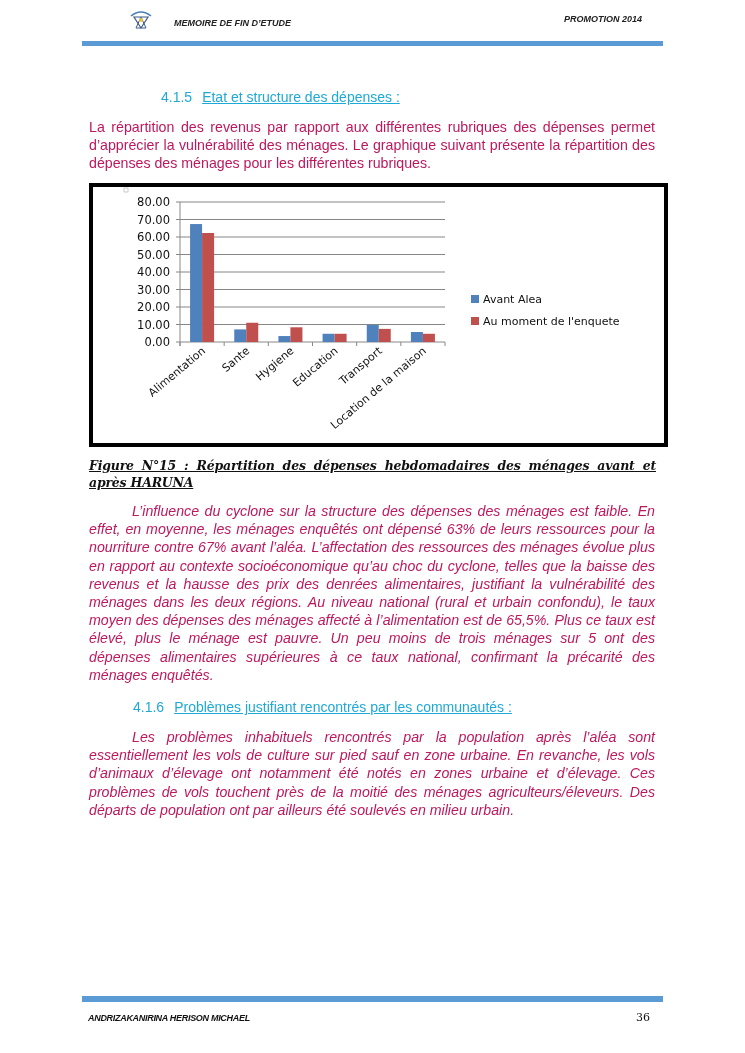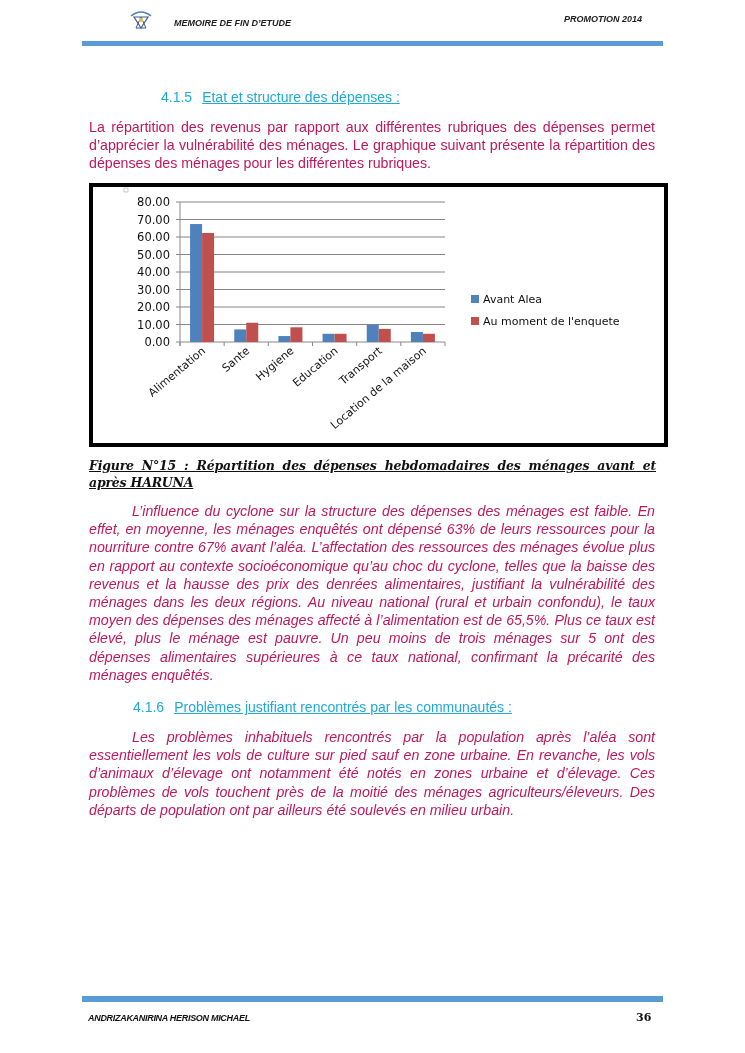--- a/index.html
+++ b/index.html
@@ -11,21 +11,21 @@
   .sec-title { position: absolute; left: 133px; font-size: 14px; color: #1fa9d6; }
   .sec-title .num { margin-right: 10px; }
   .sec-title .txt { text-decoration: underline; }
   .para { position: absolute; left: 89px; width: 566px; font-size: 14.2px; line-height: 18.2px; text-align: justify; text-align-last: left; color: #be185d; }
   .para.indent { text-indent: 43px; font-style: italic; }
   .chart-frame { position: absolute; left: 89px; top: 183px; width: 571px; height: 256px; border: 4px solid #000; background: #fff; }
   .chart-frame svg { position: absolute; left: 0; top: 0; }
   .caption { position: absolute; left: 89px; top: 457px; width: 567px; font-family: "DejaVu Serif", serif; font-size: 12.5px; font-weight: bold; font-style: italic; text-decoration: underline; line-height: 17px; text-align: justify; text-align-last: left; letter-spacing: -0.2px; }
   .ftr-bar { position: absolute; left: 82px; top: 996px; width: 581px; height: 6px; background: #5b9bd5; }
   .ftr-left { position: absolute; left: 88px; top: 1013px; font-size: 9px; font-style: italic; font-weight: bold; letter-spacing: -0.3px; color: #111; }
-  .ftr-right { position: absolute; left: 636px; top: 1011px; font-family: "DejaVu Serif", serif; font-size: 11px; font-weight: bold; color: #111; text-align: right; }
+  .ftr-right { position: absolute; left: 636px; top: 1011px; font-family: "DejaVu Serif", serif; font-size: 11px; font-weight: normal; color: #111; text-align: right; }
 </style>
 </head>
 <body>
 
 <div class="hdr-logo">
   <svg width="26" height="22" viewBox="0 0 26 22">
     <path d="M3 8 Q13 0 23 8" fill="none" stroke="#4a7fb5" stroke-width="1.6"></path>
     <path d="M6 9 L20 9 L13 20 Z" fill="none" stroke="#3d5d8a" stroke-width="1.2"></path>
     <path d="M13 9 L8 20 L18 20 Z" fill="none" stroke="#3d5d8a" stroke-width="1"></path>
     <circle cx="13" cy="12" r="2" fill="#e8c34a"></circle>

